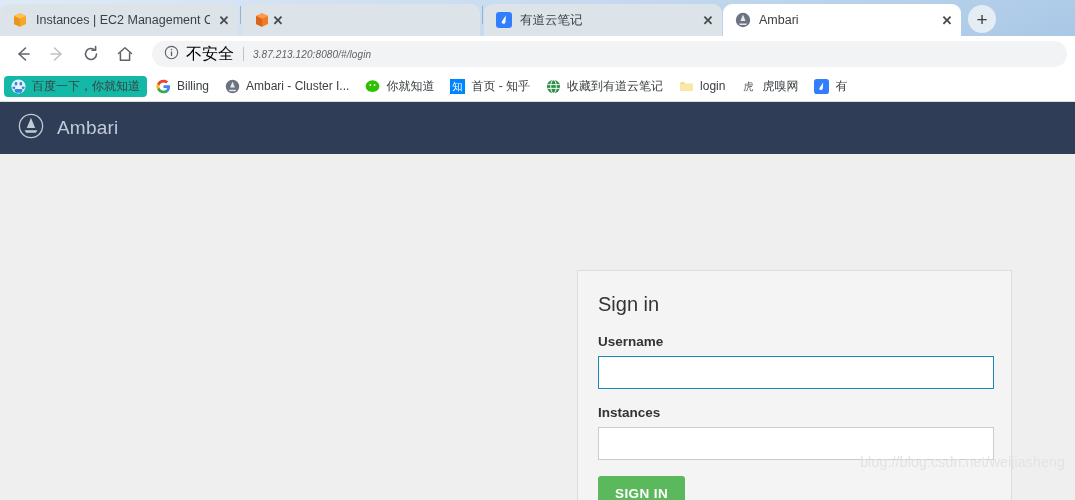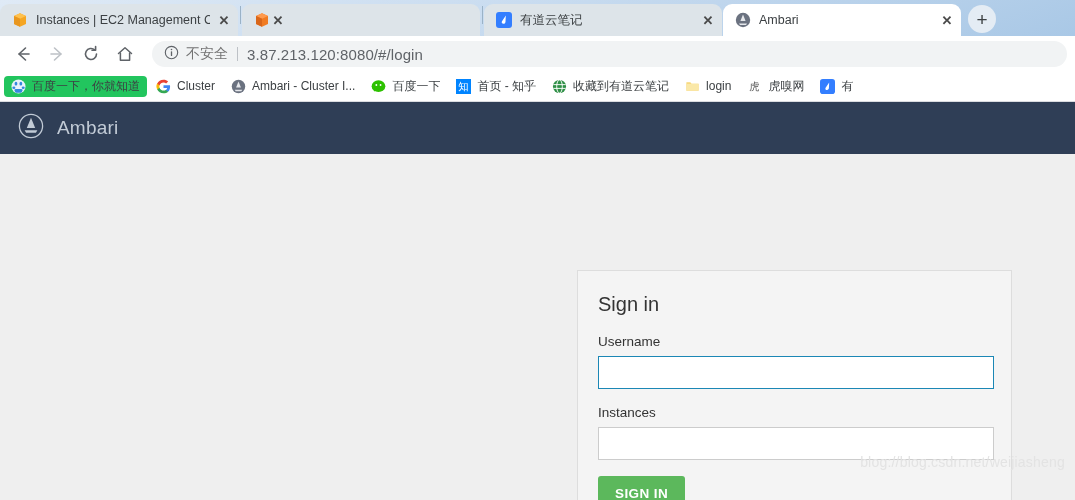--- a/index.html
+++ b/index.html
@@ -86,39 +86,39 @@
     color: #5f6368;
   }
   .navbtn.disabled { color: #bdc1c6; }
   .omnibox {
     flex: 1; height: 26px; margin-left: 8px;
     background: #f1f3f4; border-radius: 13px;
     display: flex; align-items: center; padding: 0 12px;
     font-size: 13.5px; color: #5f6368;
   }
   .omni-info { width: 15px; height: 15px; margin-right: 7px; flex:0 0 auto; }
-  .omni-warn { color: #737373; font-size: 14px; }
+  .omni-warn { color: #000000; font-size: 16px; }
   .omni-divider { width: 1px; height: 14px; background: #bdc1c6; margin: 0 9px; }
-  .omni-url { color: #5f6368; font-size: 15px; letter-spacing: 0.1px; }
+  .omni-url { color: #5f6368; font-size: 10px; letter-spacing: 0.1px; font-style: italic; }
 
   
   .bookmarks {
     height: 30px; background: #ffffff;
     display: flex; align-items: center; padding: 0 4px;
     border-bottom: 1px solid #dadce0;
     overflow: hidden;
   }
   .bm {
     display: flex; align-items: center;
     padding: 3px 7px; margin-right: 2px;
     border-radius: 4px;
     font-size: 12px; color: #3c4043;
     white-space: nowrap; flex: 0 0 auto;
   }
-  .bm.hl { background: #22c55e; text-align: center; }
+  .bm.hl { background: #14b8a6; text-align: center; }
   .bm-label { margin-left: 6px; line-height: 15px; }
   .bm-ico { width: 15px; height: 15px; flex: 0 0 auto; display: block; }
 
   
   .page { background: #efefef; height: 374px; position: relative; }
 
   .ambari-header {
     height: 52px; background: #2f3e56;
     display: flex; align-items: center; padding-left: 18px;
   }
@@ -133,21 +133,21 @@
     left: 577px; top: 168px;
     width: 435px; height: 255px;
     background: #f4f4f4;
     border: 1px solid #dddddd;
     padding: 22px 20px 0 20px;
   }
   .signin-title {
     font-size: 20px; color: #333; font-weight: 400; margin-bottom: 18px;
   }
   .field-label {
-    font-size: 13.5px; color: #333; font-weight: normal; margin-bottom: 7px;
+    font-size: 13.5px; color: #333; font-weight: bold; margin-bottom: 7px;
   }
   .field-input {
     width: 396px; height: 33px;
     background: #ffffff;
     border: 1px solid #cccccc;
     margin-bottom: 16px;
     padding: 0 9px;
     font-size: 13px; color: #333;
     font-family: "Liberation Sans", sans-serif;
     outline: none;
@@ -288,21 +288,21 @@
 
     <div class="bm">
       <span>
         <svg class="bm-ico" viewBox="0 0 16 16">
             <path d="M15 8.2c0-.5 0-1-.1-1.5H8v2.9h3.9a3.4 3.4 0 0 1-1.5 2.2v1.9h2.4c1.4-1.3 2.2-3.2 2.2-5.5z" fill="#4285f4"></path>
             <path d="M8 15.3c2 0 3.7-.7 4.9-1.8l-2.4-1.9c-.7.4-1.5.7-2.5.7-1.9 0-3.6-1.3-4.2-3.1H1.3v2c1.2 2.4 3.7 4.1 6.7 4.1z" fill="#34a853"></path>
             <path d="M3.8 9.2a4.4 4.4 0 0 1 0-2.8v-2H1.3a7.3 7.3 0 0 0 0 6.8z" fill="#fbbc05"></path>
             <path d="M8 3.7c1.1 0 2.1.4 2.8 1.1l2.1-2.1C11.6 1.4 10 .7 8 .7 5 .7 2.5 2.4 1.3 4.8l2.5 2c.6-1.8 2.3-3.1 4.2-3.1z" fill="#ea4335"></path>
           </svg>
       </span>
-      <span class="bm-label">Cluster</span>
+      <span class="bm-label">Billing</span>
     </div>
 
     <div class="bm">
       <span>
         <svg class="bm-ico" viewBox="0 0 16 16">
             <circle cx="8" cy="8" r="7.2" fill="#6b7280"></circle>
             <path d="M8 2.6 10.6 9H5.4z" fill="#e5e7eb"></path>
             <path d="M4 11.4h8l-1 1.6H5z" fill="#e5e7eb"></path>
           </svg>
       </span>
@@ -311,21 +311,21 @@
 
     <div class="bm">
       <span>
         <svg class="bm-ico" viewBox="0 0 16 16">
             <ellipse cx="8" cy="7.6" rx="7.3" ry="6.3" fill="#2dc100"></ellipse>
             <path d="M2.6 12.4 5 11l-1 2.4z" fill="#2dc100"></path>
             <circle cx="5.7" cy="6.4" r="1" fill="#fff"></circle>
             <circle cx="10.2" cy="6.4" r="1" fill="#fff"></circle>
           </svg>
       </span>
-      <span class="bm-label">百度一下</span>
+      <span class="bm-label">你就知道</span>
     </div>
 
     <div class="bm">
       <span>
         <svg class="bm-ico" viewBox="0 0 16 16">
             <rect width="16" height="16" fill="#0084ff"></rect>
             <text x="8" y="12" font-size="11" font-family="DejaVu Sans, sans-serif" fill="#fff" text-anchor="middle">知</text>
           </svg>
       </span>
       <span class="bm-label">首页 - 知乎</span>

